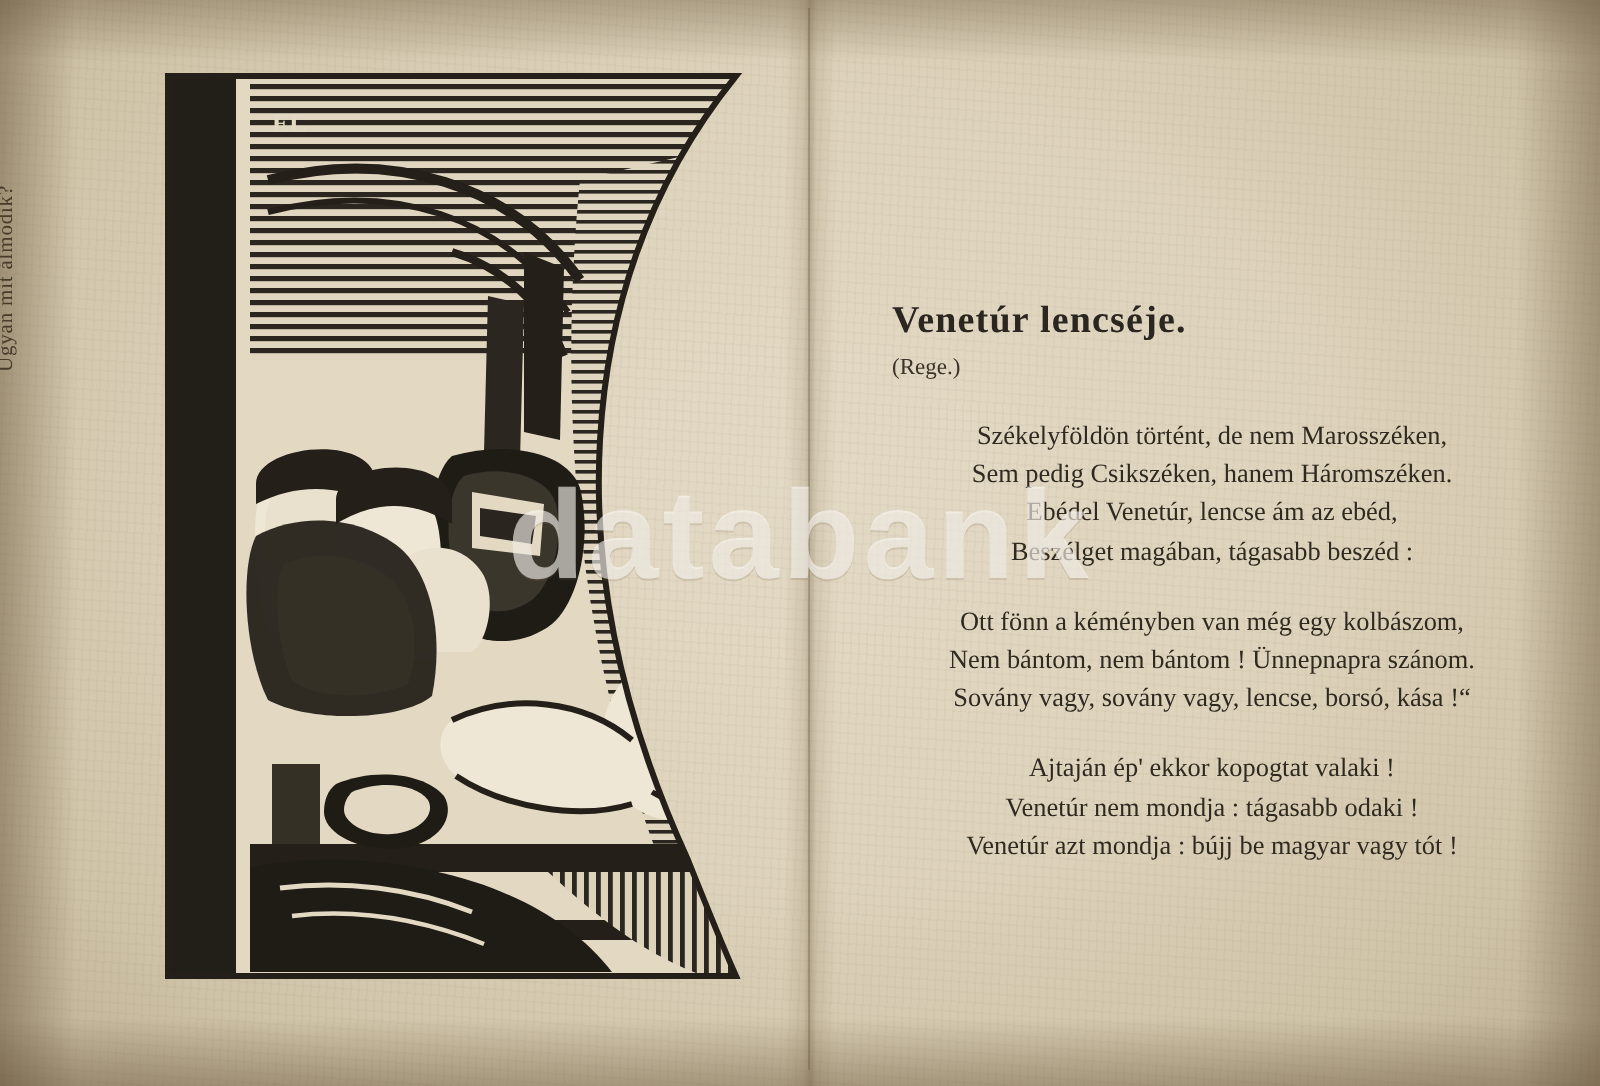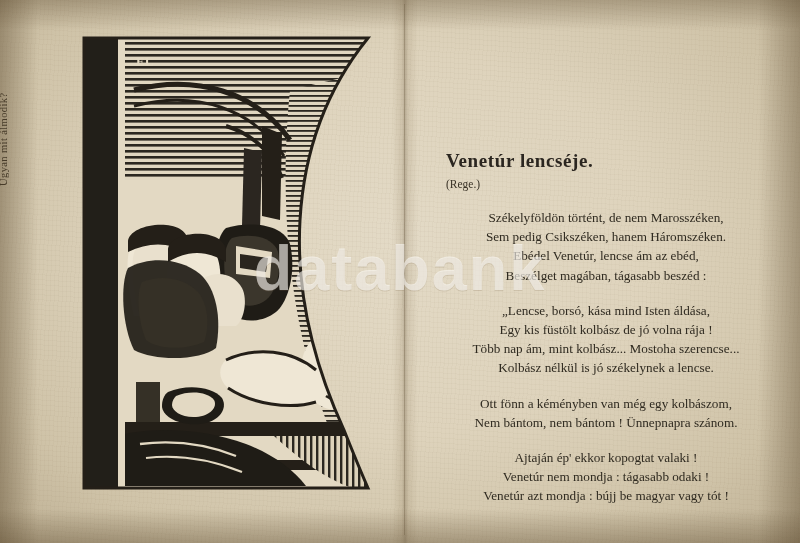--- a/index.html
+++ b/index.html
@@ -255,30 +255,25 @@
     <h1 class="poem-title">Venetúr lencséje.</h1>
     <div class="poem-subtitle">(Rege.)</div>
 
     <div class="stanza">
       <div class="line">Székelyföldön történt, de nem Marosszéken,</div>
       <div class="line">Sem pedig Csikszéken, hanem Háromszéken.</div>
       <div class="line">Ebédel Venetúr, lencse ám az ebéd,</div>
       <div class="line">Beszélget magában, tágasabb beszéd :</div>
     </div>
 
-    <div class="stanza">
-      <div class="line">„Lencse, borsó, kása mind Isten áldása,</div>
-      <div class="line">Egy kis füstölt kolbász de jó volna rája !</div>
-      <div class="line">Több nap ám, mint kolbász... Mostoha szerencse...</div>
-      <div class="line">Kolbász nélkül is jó székelynek a lencse.</div>
-    </div>
 
     <div class="stanza">
       <div class="line">Ott fönn a kéményben van még egy kolbászom,</div>
       <div class="line">Nem bántom, nem bántom ! Ünnepnapra szánom.</div>
+      <div class="line">Sovány vagy, sovány vagy, lencse, borsó, kása !“</div>
     </div>
 
     <div class="stanza">
       <div class="line">Ajtaján ép' ekkor kopogtat valaki !</div>
       <div class="line">Venetúr nem mondja : tágasabb odaki !</div>
       <div class="line">Venetúr azt mondja : bújj be magyar vagy tót !</div>
 
     </div>
   </div>
 

